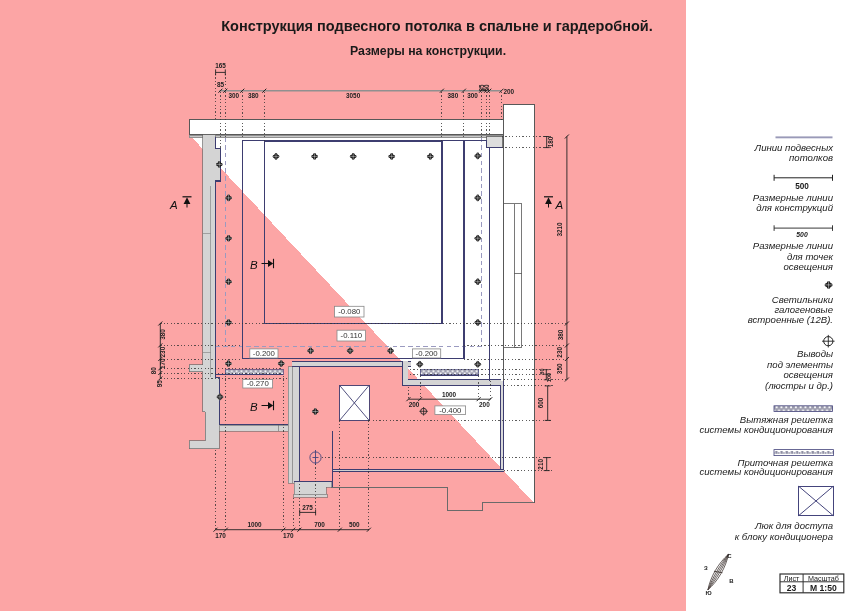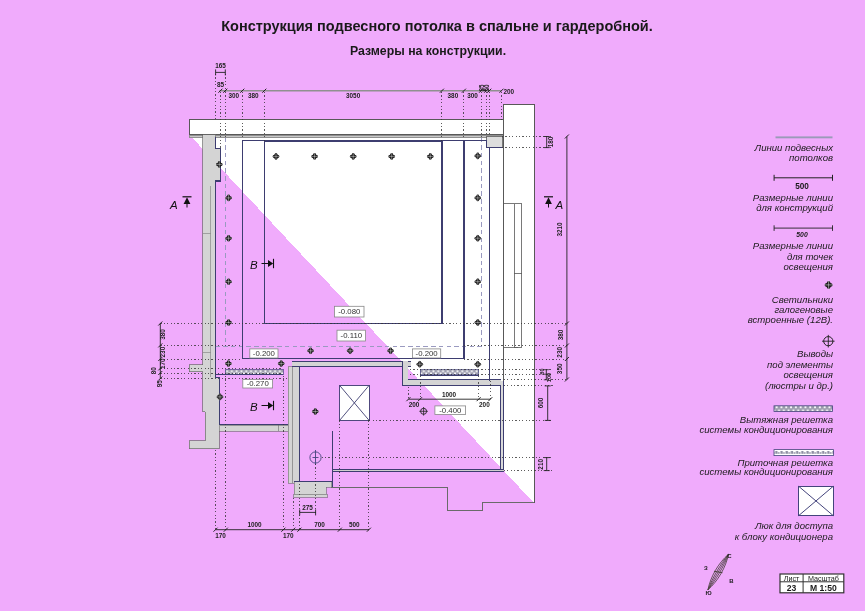--- a/index.html
+++ b/index.html
@@ -1,16 +1,16 @@
 <!DOCTYPE html>
 <html><head>
 <meta charset="utf-8">
 <style>
 html,body{margin:0;padding:0;background:#fff;}
-#page{position:relative;width:865px;height:611px;background:#f0abfc;font-family:"Liberation Sans",sans-serif;}
+#page{position:relative;width:686px;height:611px;background:#fca5a5;font-family:"Liberation Sans",sans-serif;}
 svg{position:absolute;top:0;left:0;}
 text{font-family:"Liberation Sans",sans-serif;fill:#1a1a1a;}
 .ce{shape-rendering:crispEdges;}
 .dim{font-size:6.4px;font-weight:bold;fill:#222;}
 .lvl{font-size:7.8px;fill:#333;}
 .leg{font-size:9.6px;font-style:italic;fill:#1b1b1b;text-anchor:end;}
 .sec{font-size:11.5px;font-style:italic;fill:#111;}
 </style>
 </head>
 <body>

